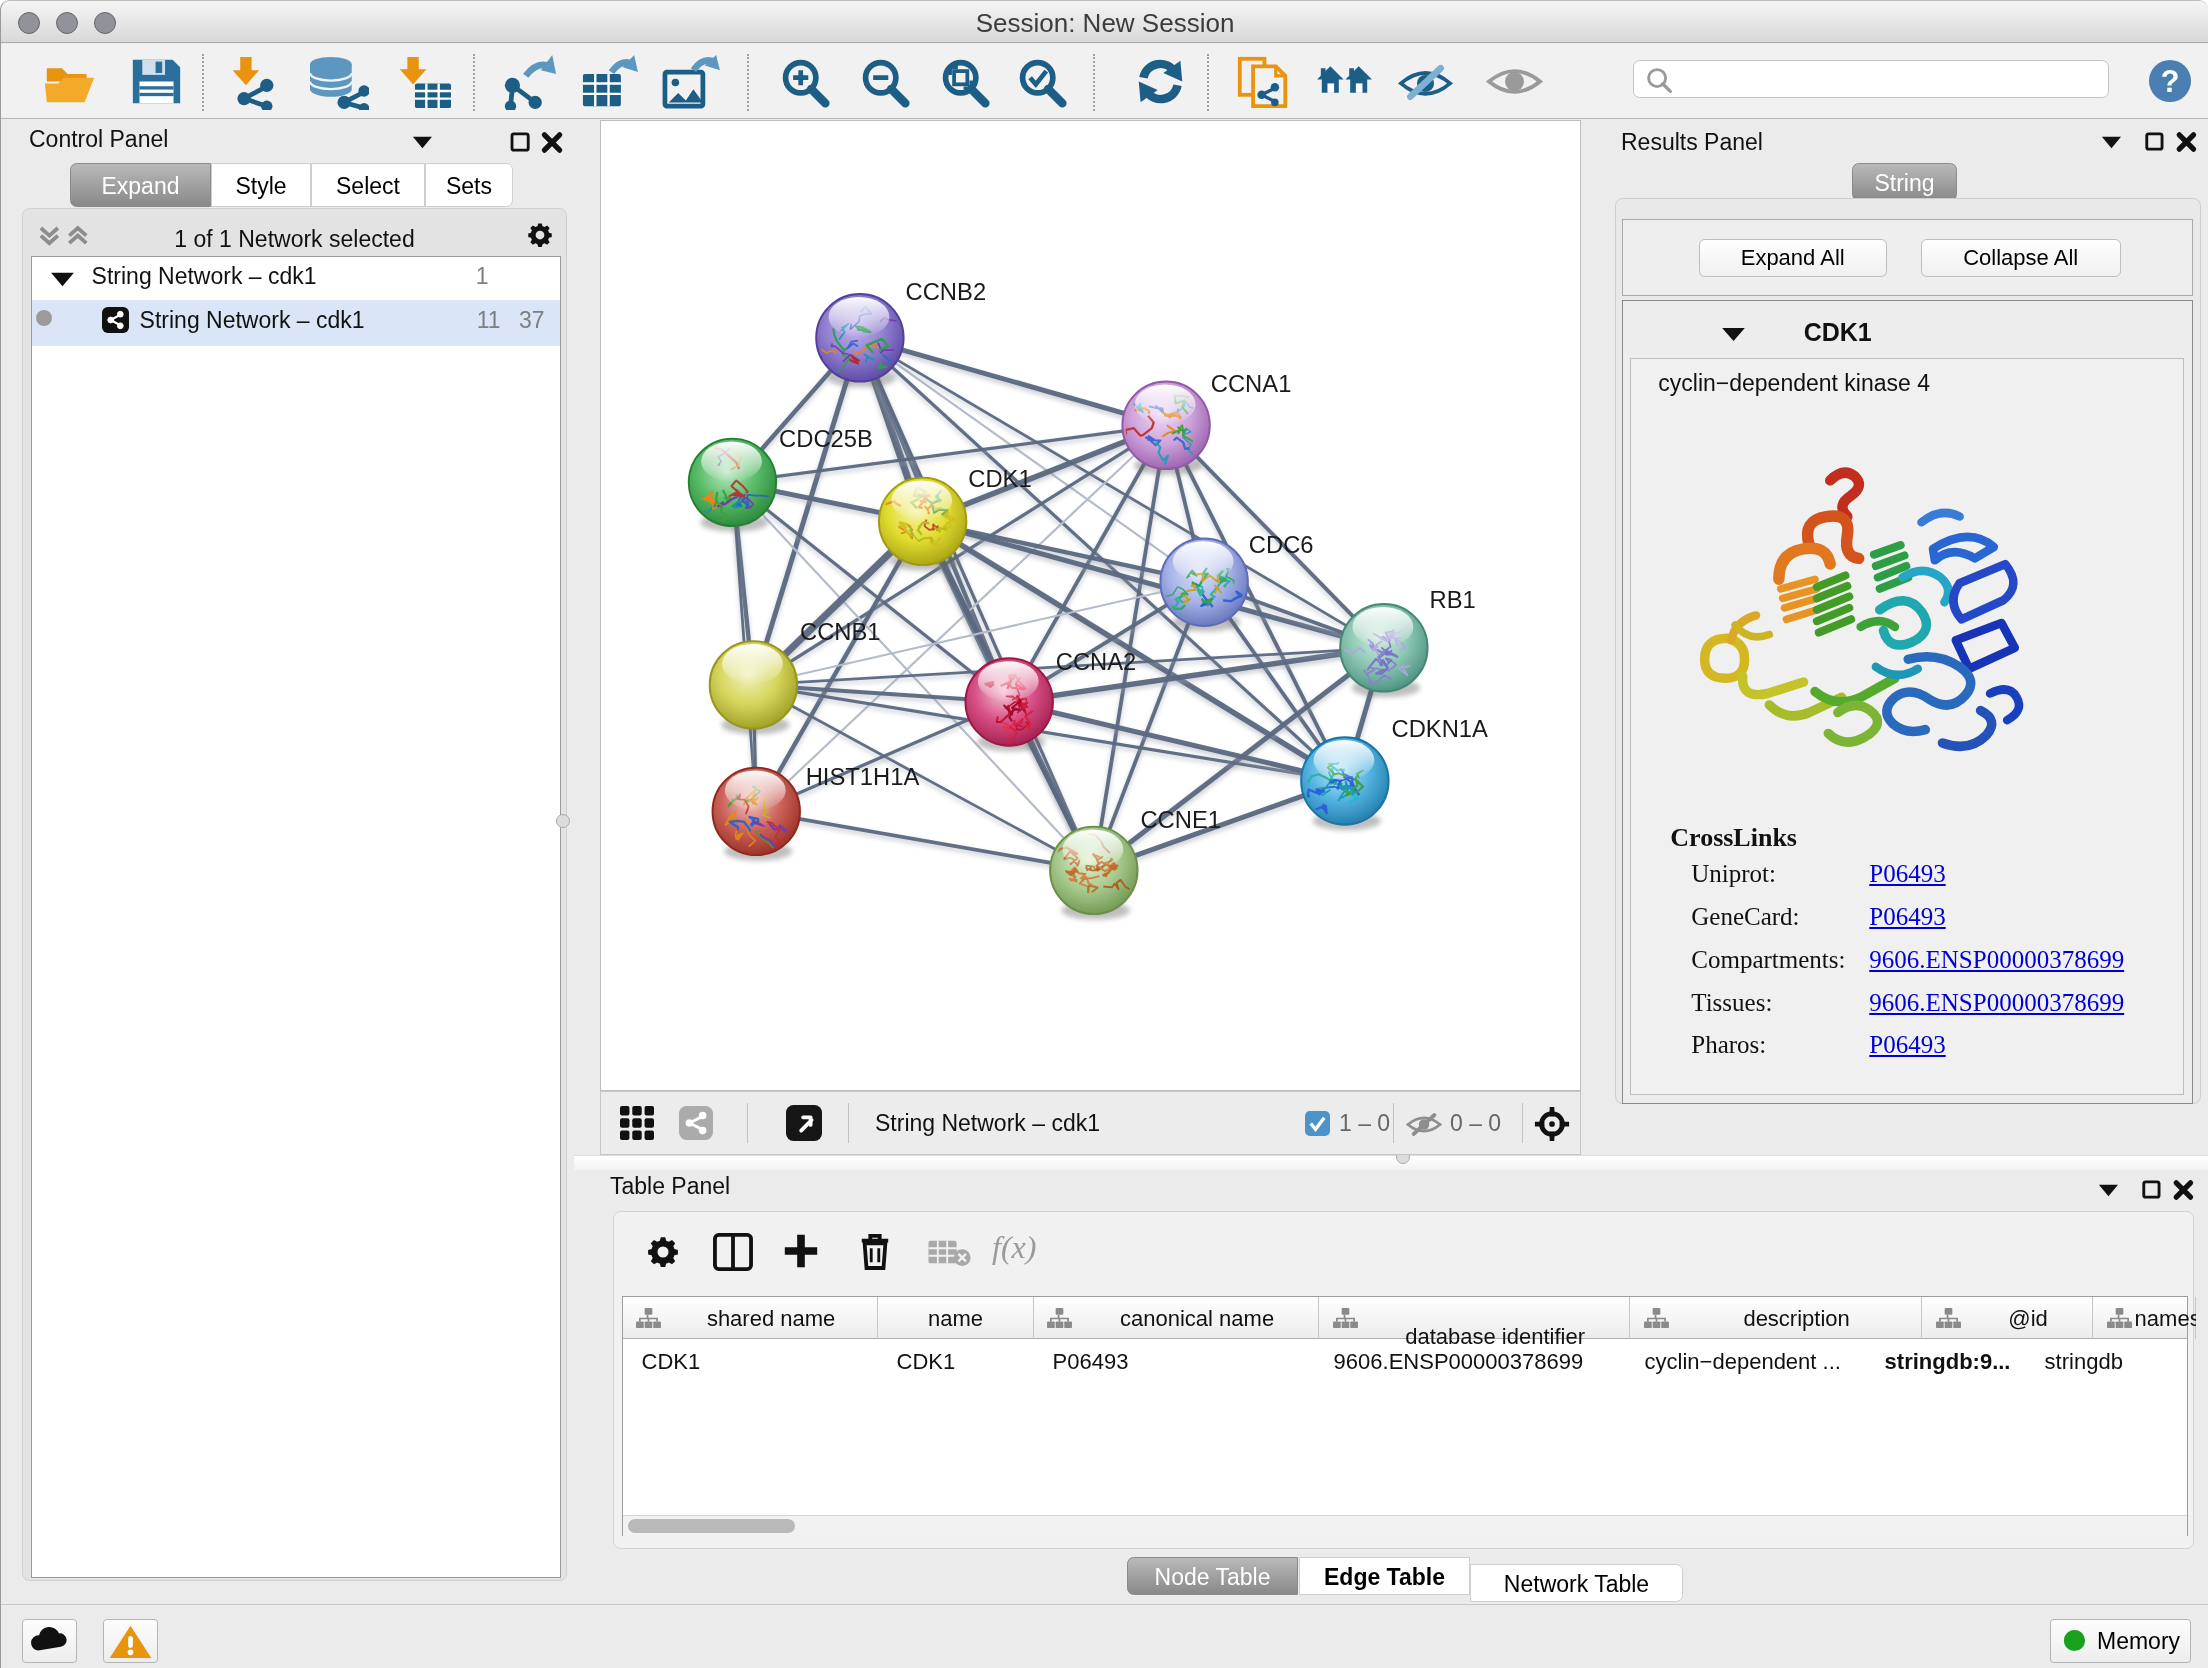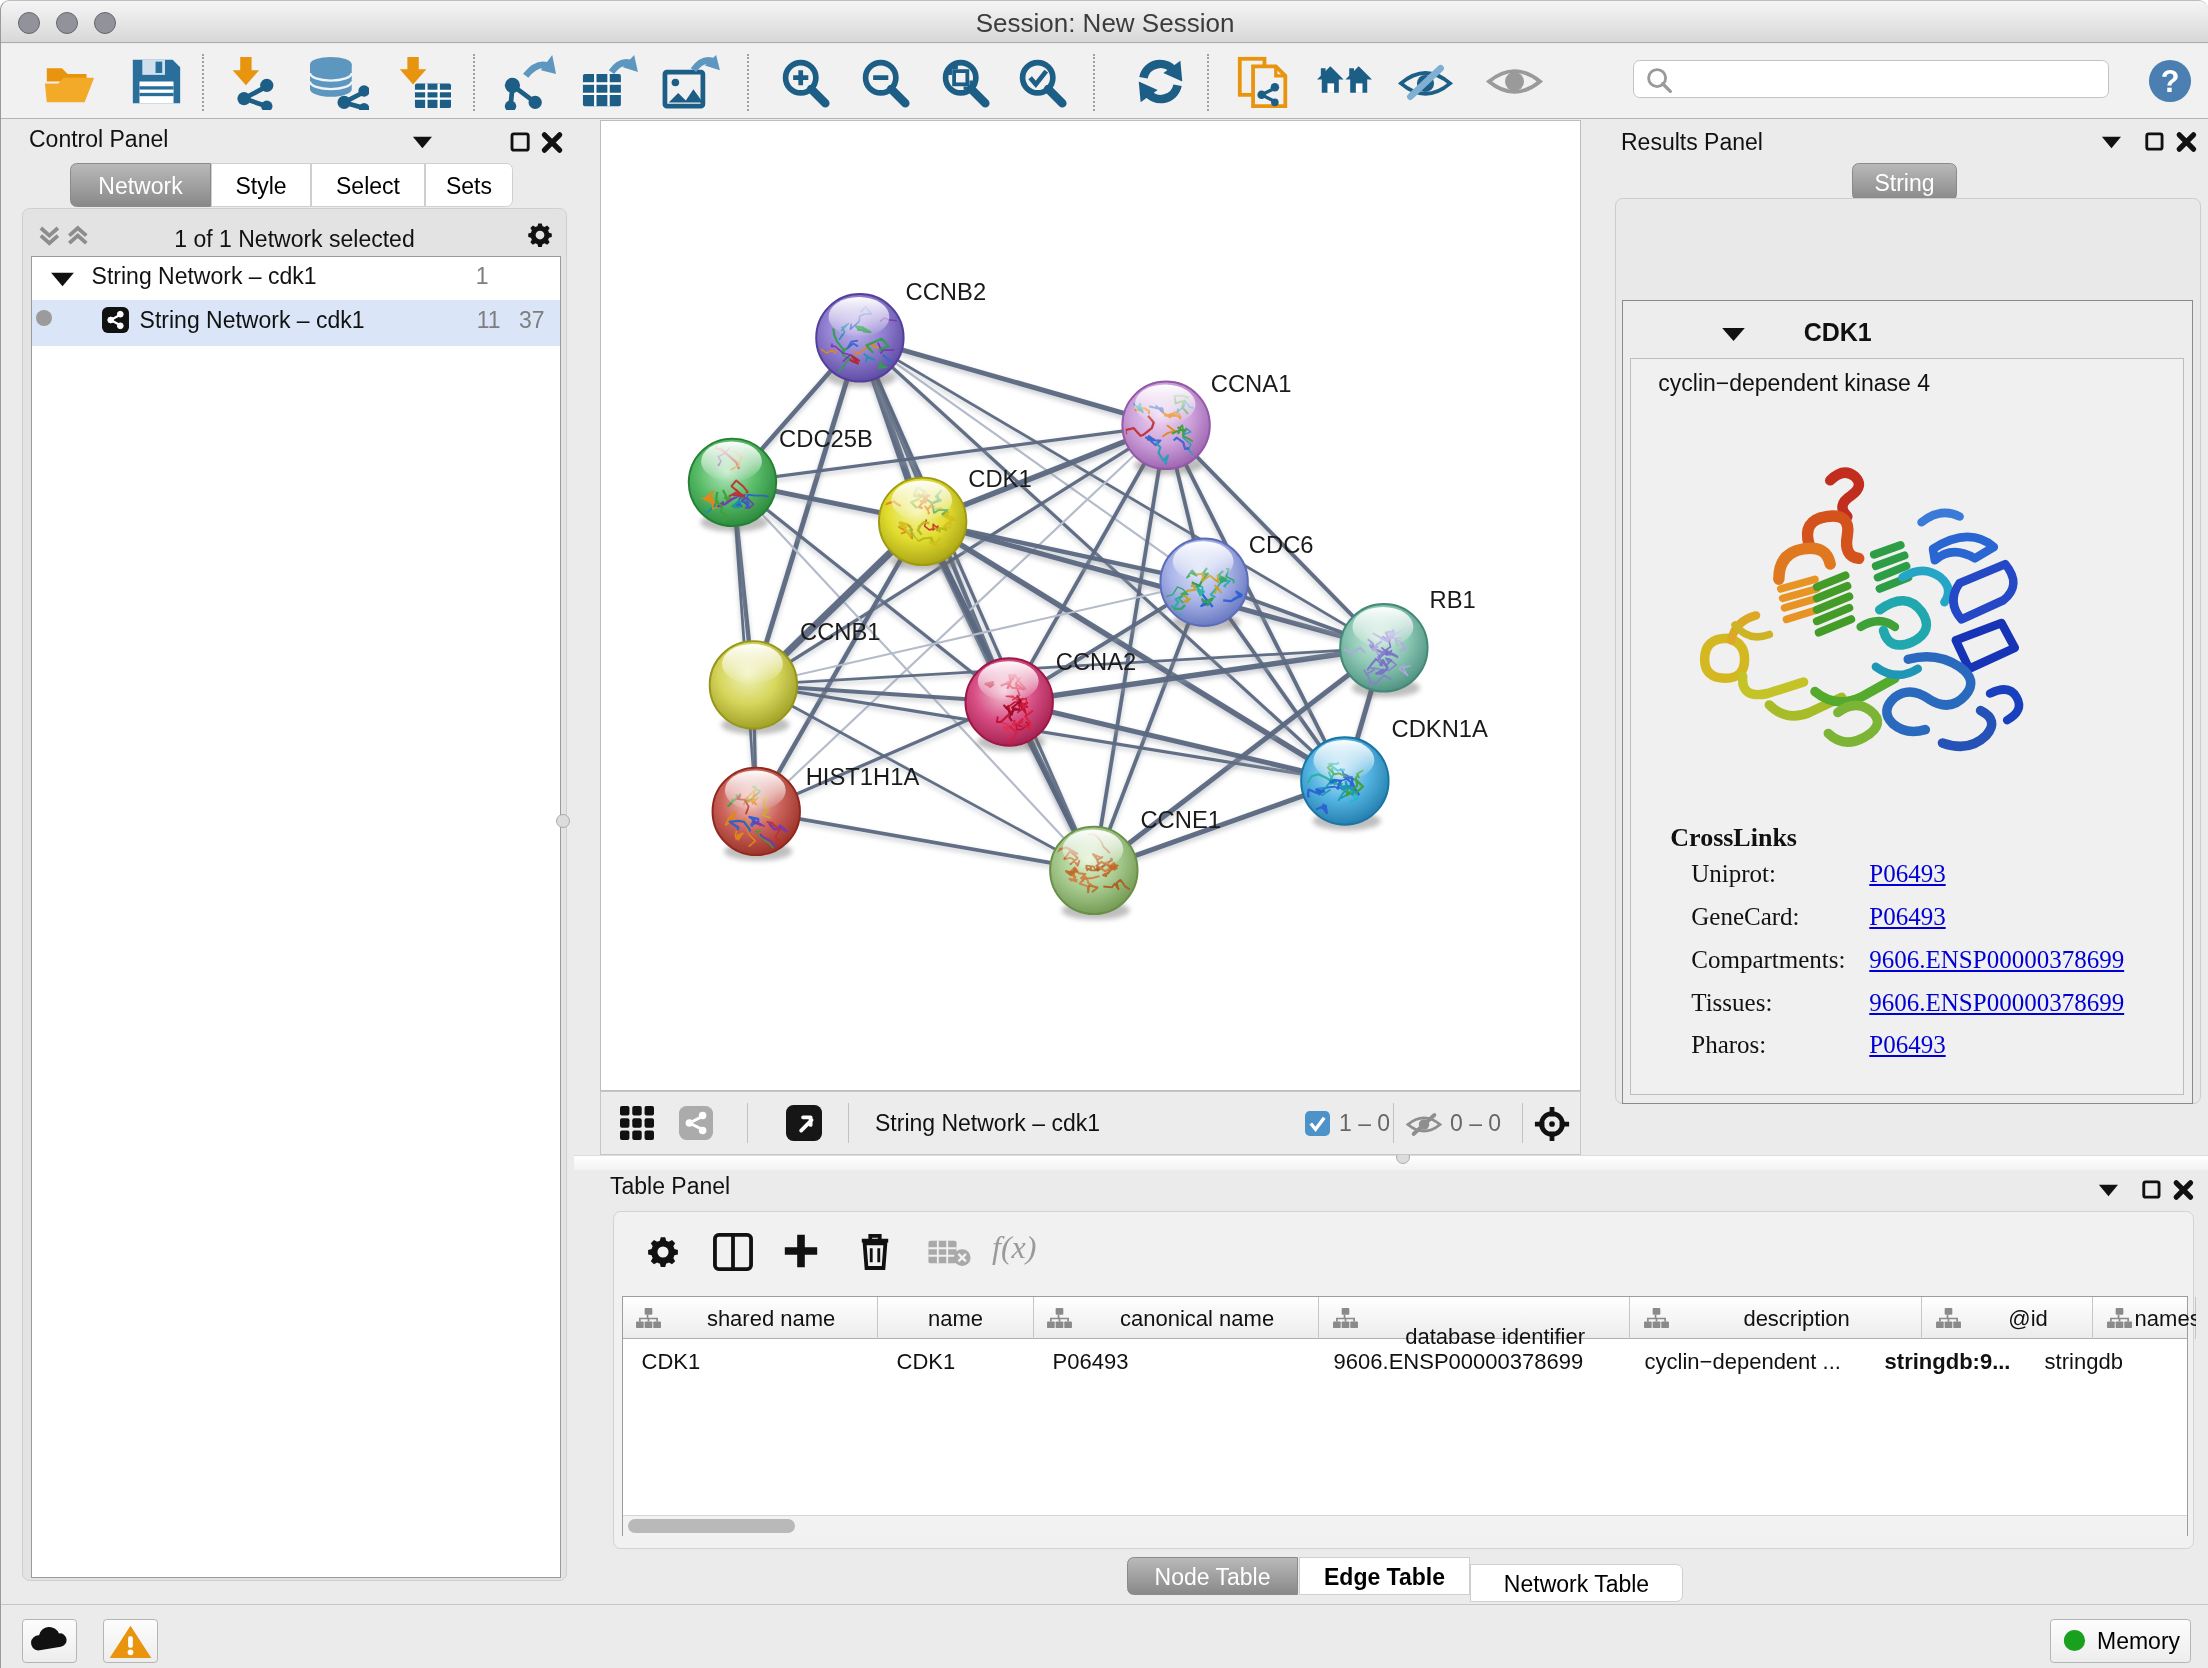--- a/index.html
+++ b/index.html
@@ -169,21 +169,21 @@
           <text x="23" y="34" font-size="32" font-weight="bold" fill="#fff" text-anchor="middle" font-family="Liberation Sans">?</text>
         </svg></div>
     </div>
 <div id="cpanel">
       <div class="panelhdr" style="position:absolute;left:27px;top:5.7px;">Control Panel</div>
       <svg class="wbtn" style="left:409px;top:10.5px;" width="162" height="23" viewBox="0 0 170 24">
         <path d="M2 6 L22 6 L12 18 Z" fill="#111"></path>
         <rect x="106" y="3" width="17" height="17" rx="2" fill="none" stroke="#111" stroke-width="3"></rect>
         <path d="M140 4 L156 20 M156 4 L140 20" stroke="#111" stroke-width="5.5" stroke-linecap="round"></path>
       </svg>
-      <div class="tab tabsel" style="left:68px;top:43px;width:141px;border-radius:6.7px 0 0 6.7px;">Network</div>
+      <div class="tab tabsel" style="left:68px;top:43px;width:141px;border-radius:6.7px 0 0 6.7px;">Expand</div>
       <div class="tab" style="left:209px;top:43px;width:100px;">Style</div>
       <div class="tab" style="left:309px;top:43px;width:114px;">Select</div>
       <div class="tab" style="left:423px;top:43px;width:88px;border-radius:0 6.7px 6.7px 0;">Sets</div>
       <div id="cp-box">
         <svg style="position:absolute;left:15px;top:15px;" width="72" height="25" viewBox="0 0 76 26">
           <g stroke="#8d8d8d" stroke-width="4" fill="none">
             <path d="M3 4 L12 12 L21 4 M3 12 L12 20 L21 12"></path>
             <path d="M33 12 L42 4 L51 12 M33 20 L42 12 L51 20"></path>
           </g>
         </svg>
@@ -696,20 +696,24 @@
     </div>
 <div id="rpanel">
       <div class="panelhdr" style="position:absolute;left:39px;top:8.6px;">Results Panel</div>
       <svg class="wbtn" style="left:518px;top:10.5px;" width="105" height="23" viewBox="0 0 110 24">
         <path d="M2 6 L22 6 L12 18 Z" fill="#111"></path>
         <rect x="49" y="3" width="16" height="16" rx="2" fill="none" stroke="#111" stroke-width="3"></rect>
         <path d="M83 4 L98 19 M98 4 L83 19" stroke="#111" stroke-width="5.5" stroke-linecap="round"></path>
       </svg>
       <div class="tab tabsel" style="left:270px;top:43px;width:105px;height:38px;line-height:38px;border-radius:6.7px;">String</div>
       <div id="rp-box">
+        <div style="position:absolute;left:5.7px;top:20px;width:571px;height:77px;border:1px solid #a9a9a9;background:#eeeeee;">
+          <div style="position:absolute;left:76px;top:19px;width:188px;height:38px;background:linear-gradient(#ffffff,#f0f0f0);border:1px solid #bdbdbd;border-radius:5.7px;text-align:center;line-height:36px;font-size:22px;">Expand All</div>
+          <div style="position:absolute;left:298px;top:19px;width:200px;height:38px;background:linear-gradient(#ffffff,#f0f0f0);border:1px solid #bdbdbd;border-radius:5.7px;text-align:center;line-height:36px;font-size:22px;">Collapse All</div>
+        </div>
         <div style="position:absolute;left:5.7px;top:101px;width:571px;height:804px;border:1px solid #8a8a8a;background:#ededed;">
           <svg style="position:absolute;left:98px;top:25px;" width="25" height="17" viewBox="0 0 26 18">
             <path d="M1 2 L25 2 L13 16 Z" fill="#111"></path>
           </svg>
           <div style="position:absolute;left:181px;top:17px;font-size:25px;font-weight:bold;color:#111;">CDK1</div>
           <div style="position:absolute;left:7.6px;top:57px;width:554px;height:737px;border:1px solid #bdbdbd;background:#f0f0f0;">
             <div style="position:absolute;left:27px;top:11.4px;font-size:23px;color:#111;">cyclin−dependent kinase 4</div>
             <div style="position:absolute;left:47px;top:106px;"><svg width="352" height="300" viewBox="0 0 370 315">
                 <g fill="none" stroke-linecap="round" stroke-linejoin="round">
                   <path d="M160 16 q14 -14 26 -4 q10 10 -4 20 q-16 10 -4 22" stroke="#c22e1e" stroke-width="11"></path>

